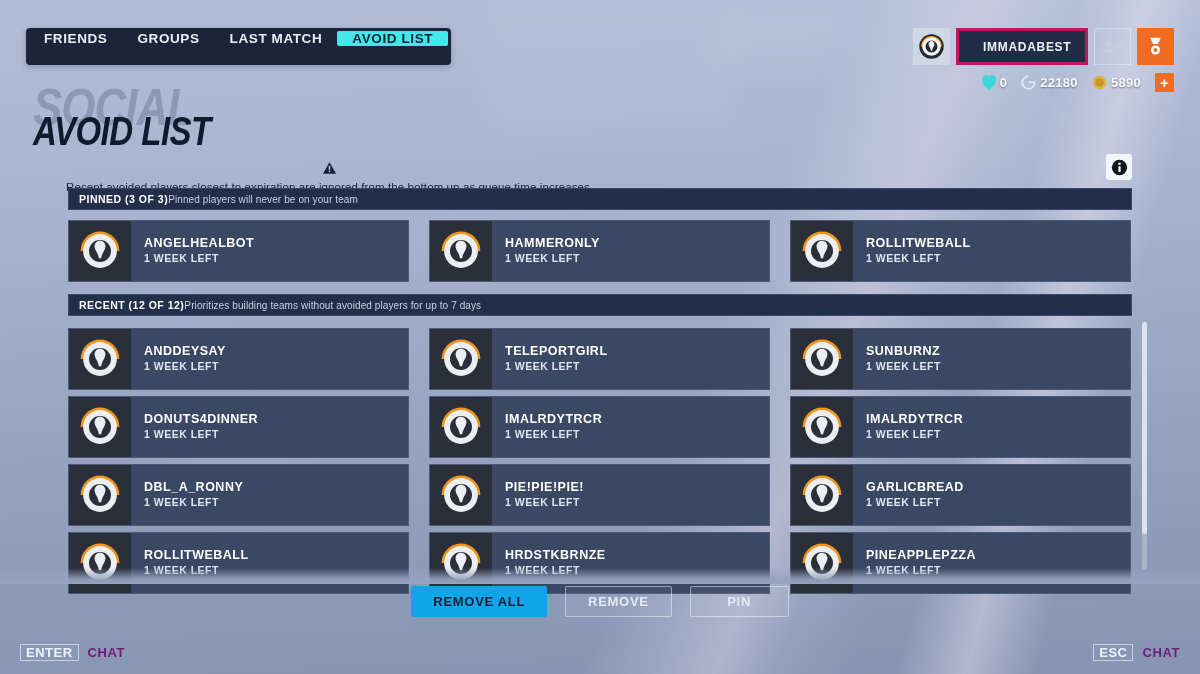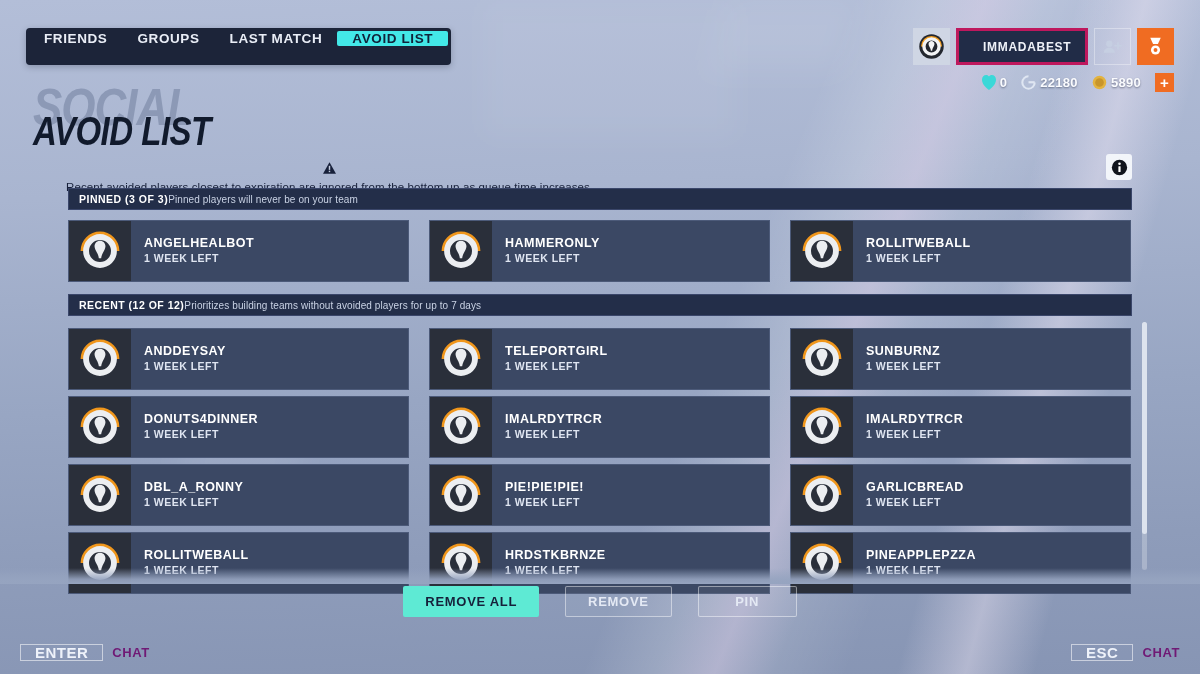--- a/index.html
+++ b/index.html
@@ -270,46 +270,45 @@
   .abtn {
     height: 31px;
     min-width: 99px;
     padding: 0 22px;
     display: flex; align-items: center; justify-content: center;
     font-size: 13px; font-weight: bold;
     letter-spacing: 0.7px;
     cursor: pointer;
     border-radius: 2px;
   }
-  .abtn.primary { background: #5eead4; color: #16203a; }
+  .abtn.primary { background: #0ea5e9; color: #16203a; }
   .abtn.outline {
     background: rgba(255,255,255,0.05);
     border: 1px solid rgba(255,255,255,0.45);
     color: #e4e9f4;
-    margin-left: 8px;
   }
 
   
   .footer-left {
     position: absolute;
     left: 20px; bottom: 13px;
     display: flex; align-items: center; gap: 9px;
   }
   .footer-right {
     position: absolute;
     right: 20px; bottom: 13px;
     display: flex; align-items: center; gap: 9px; margin-left: 19px;
   }
   .keycap {
     min-width: 32px; height: 17px;
-    padding: 0 14px;
+    padding: 0 5px;
     border: 1px solid rgba(255,255,255,0.55);
     border-radius: 0;
     display: flex; align-items: center; justify-content: center;
-    font-size: 15px; font-weight: bold;
+    font-size: 13px; font-weight: bold;
     letter-spacing: 0.5px;
     color: #eef2fa;
   }
   .hint-label {
     font-size: 13px; font-weight: bold;
     letter-spacing: 0.6px;
     color: #701a75;
   }
 </style>
 </head>

